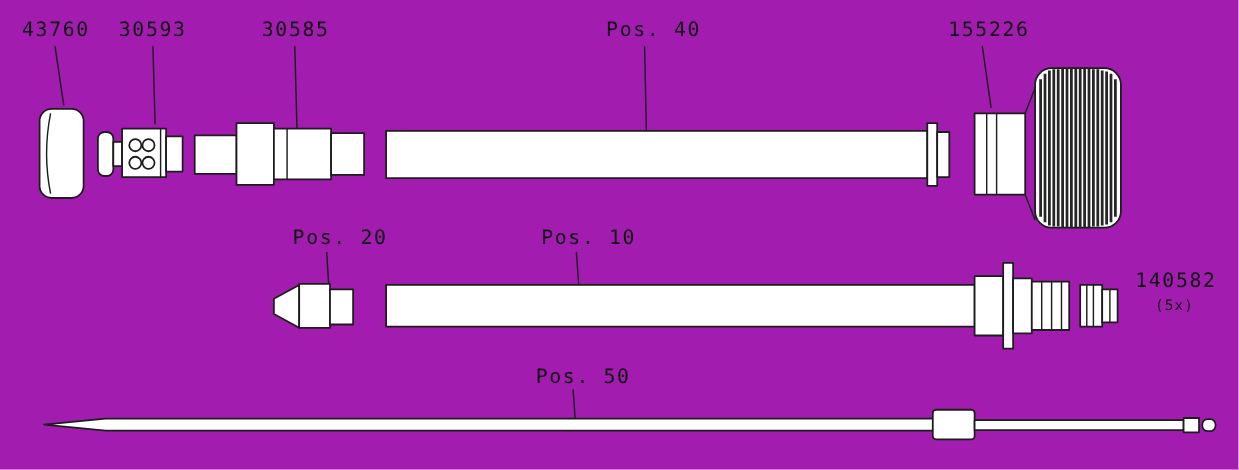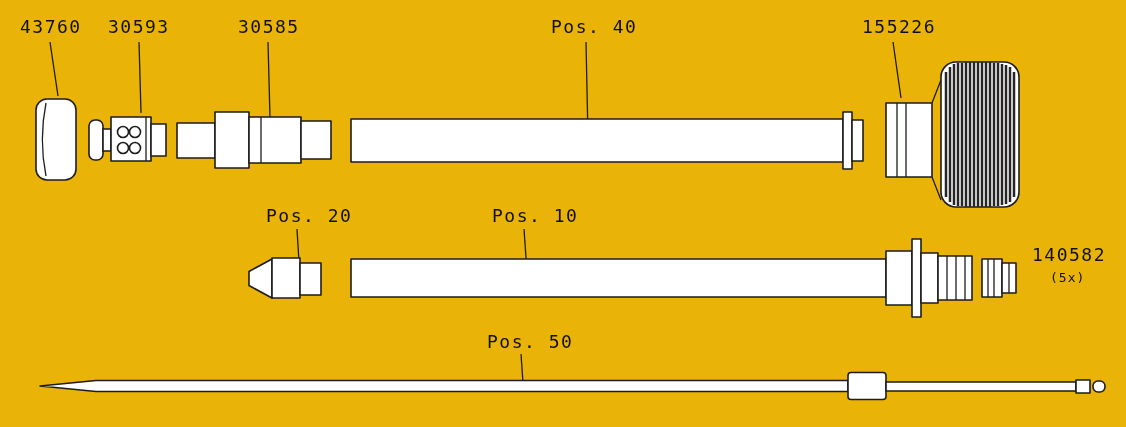--- a/index.html
+++ b/index.html
@@ -1,16 +1,16 @@
 <!DOCTYPE html>
 <html><head>
 <meta charset="utf-8">
 <style>
   html,body{margin:0;padding:0;background:#ffffff;}
-  .stage{position:relative;width:1126px;height:427px;background:#eab308;overflow:hidden;}
+  .stage{position:relative;width:1126px;height:427px;background:#a21caf;overflow:hidden;}
   svg{display:block;}
   .outline{fill:#ffffff;stroke:#1d1d1d;stroke-width:1.6;stroke-linejoin:round;}
   .detail{fill:none;stroke:#1d1d1d;stroke-width:1.3;}
   .leader{stroke:#1d1d1d;stroke-width:1.3;fill:none;}
   .ribs{fill:none;stroke:#262626;stroke-width:2.5;}
   .label{font-family:"DejaVu Sans Mono","Liberation Mono",monospace;font-size:18px;letter-spacing:1.5px;fill:#111111;}
   .label-small{font-family:"DejaVu Sans Mono","Liberation Mono",monospace;font-size:13px;letter-spacing:1px;fill:#111111;}
 </style>
 </head>
 <body>

